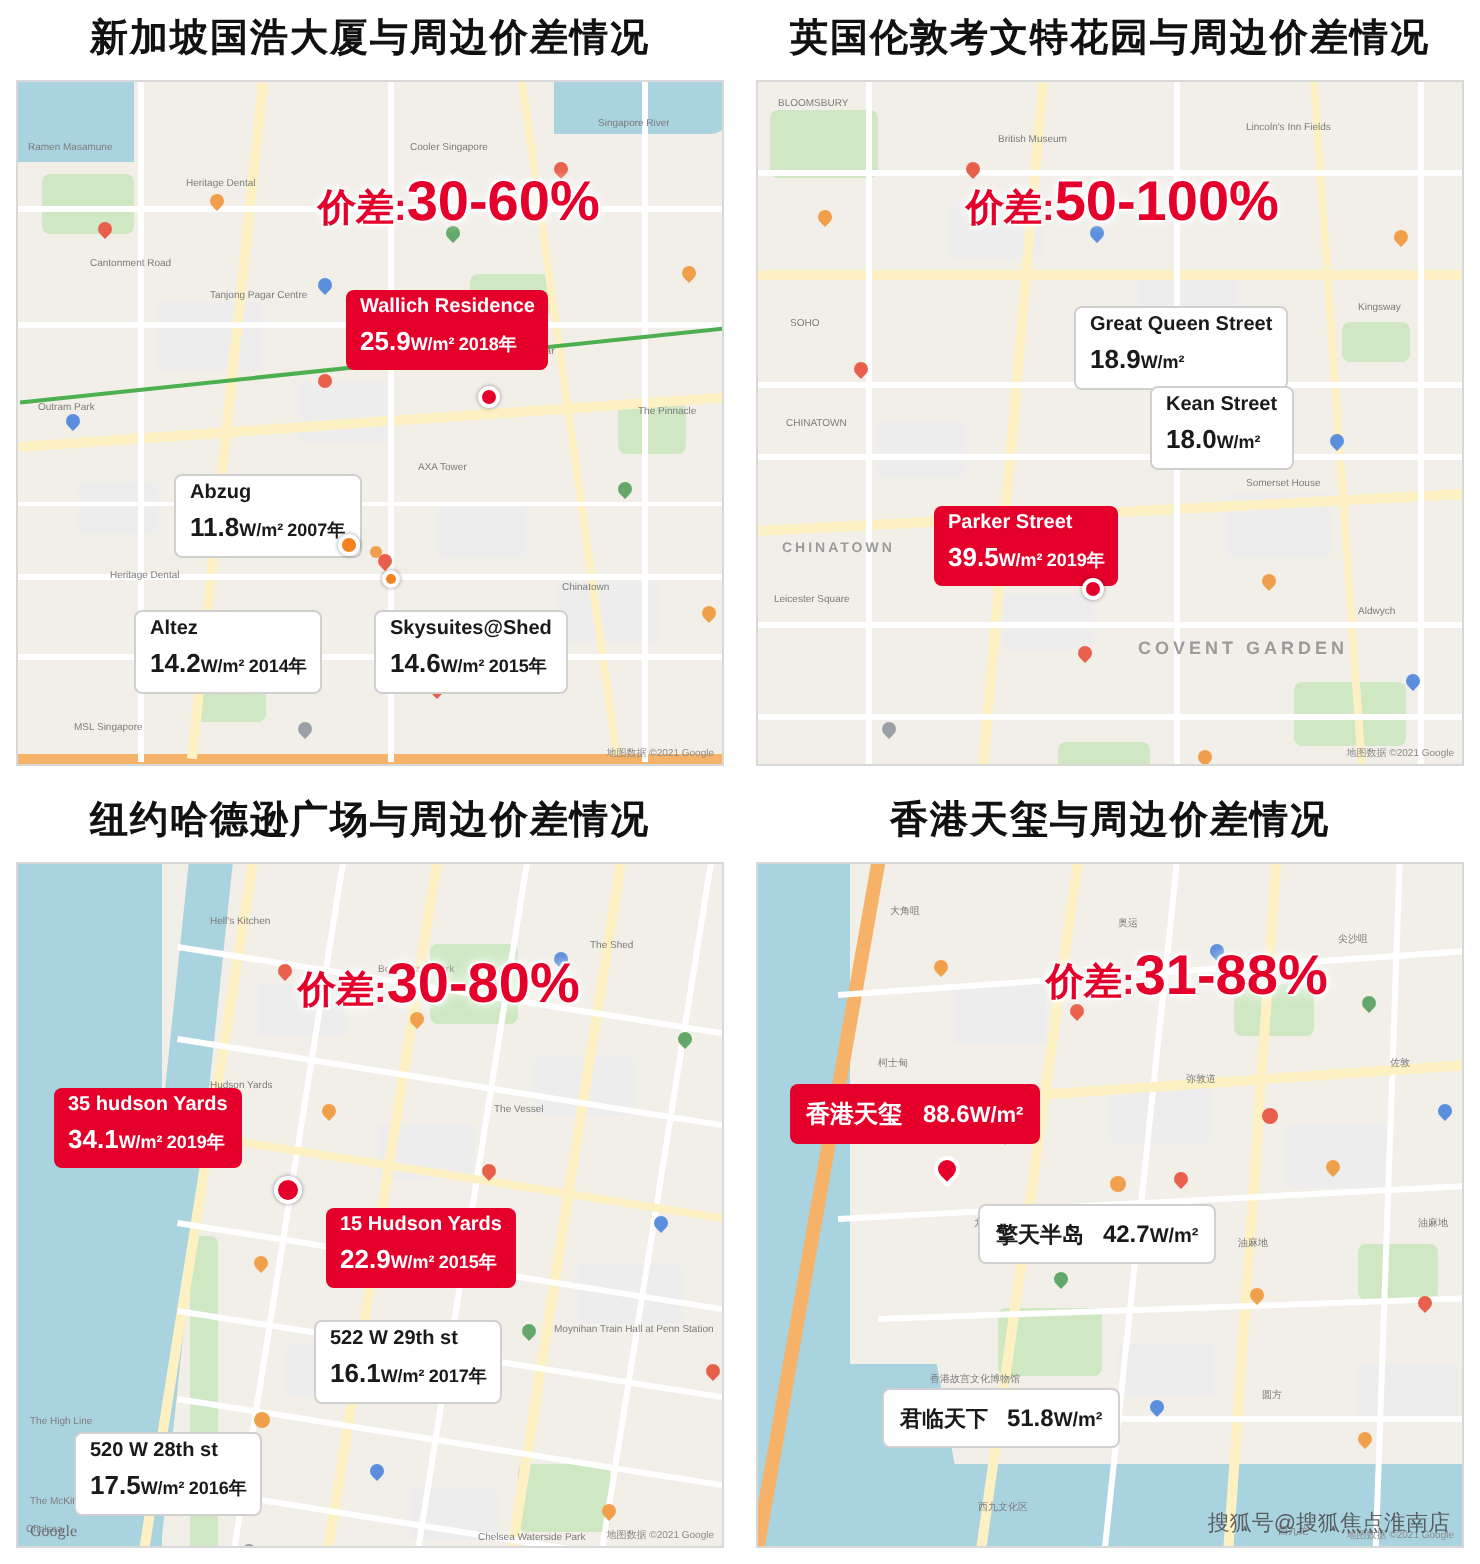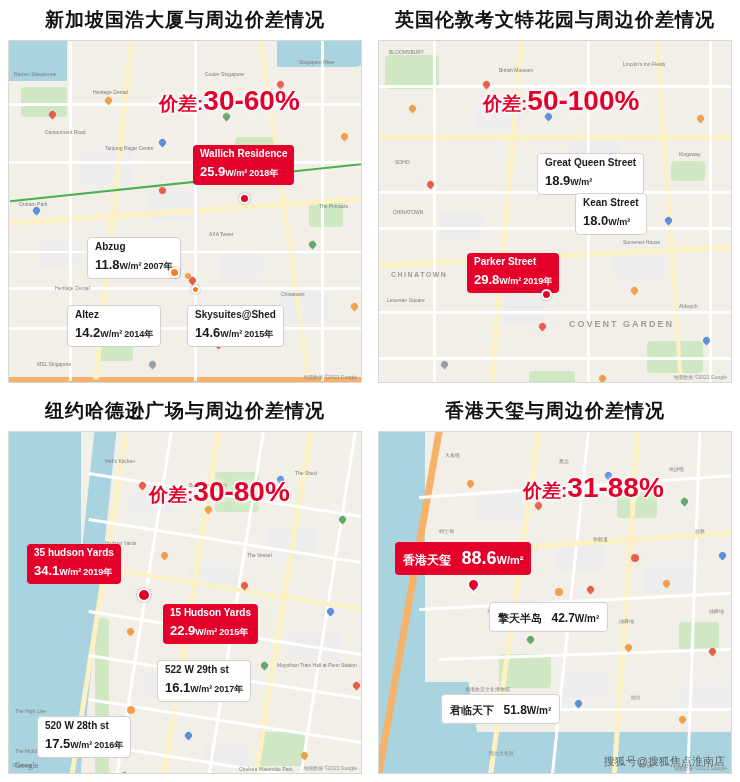--- a/index.html
+++ b/index.html
@@ -207,21 +207,21 @@
         <div class="maplabel" style="left:200px;top:190px;">AXA Tower</div>
         <div class="maplabel" style="left:272px;top:250px;">Chinatown</div>
 
         <div class="attrib">地图数据 ©2021 Google</div>
       </div>
 
       <div class="headline" style="left:150px;top:44px;">
         <span class="lbl">价差:</span><span class="val">30-60%</span>
       </div>
 
-      <div class="callout red" style="left:184px;top:104px;">
+      <div class="callout red" style="left:164px;top:104px;">
         <span class="name">Wallich Residence</span>
         <span class="val">25.9</span><span class="unit">W/m²</span><span class="yr">2018年</span>
       </div>
       <div class="marker" style="left:230px;top:152px;"></div>
 
       <div class="callout white" style="left:78px;top:196px;">
         <span class="name">Abzug</span>
         <span class="val">11.8</span><span class="unit">W/m²</span><span class="yr">2007年</span>
       </div>
       <div class="marker orange" style="left:160px;top:226px;"></div>
@@ -305,21 +305,21 @@
       <div class="callout white" style="left:158px;top:112px;">
         <span class="name">Great Queen Street</span>
         <span class="val">18.9</span><span class="unit">W/m²</span>
       </div>
       <div class="callout white" style="left:196px;top:152px;">
         <span class="name">Kean Street</span>
         <span class="val">18.0</span><span class="unit">W/m²</span>
       </div>
       <div class="callout red" style="left:88px;top:212px;">
         <span class="name">Parker Street</span>
-        <span class="val">29.8</span><span class="unit">W/m²</span><span class="yr">2019年</span>
+        <span class="val">39.5</span><span class="unit">W/m²</span><span class="yr">2019年</span>
       </div>
       <div class="marker" style="left:162px;top:248px;"></div>
     </div>
   </div>
 
   <div class="panel">
     <div class="panel-title">纽约哈德逊广场与周边价差情况</div>
     <div class="map">
       <div class="map-base" style="background:#f2efe9;">
 
@@ -472,21 +472,21 @@
 
         <div class="attrib">地图数据 ©2021 Google</div>
       </div>
 
       <div class="headline" style="left:144px;top:40px;">
         <span class="lbl">价差:</span><span class="val">31-88%</span>
       </div>
 
       <div class="callout red inline" style="left:16px;top:110px;padding:5px 8px;">
         <span class="name" style="font-size:12px;">香港天玺</span>
-        <span class="val" style="font-size:18px;margin-left:6px;">88.6</span><span class="unit" style="font-size:11px;">W/m²</span>
+        <span class="val" style="font-size:12px;margin-left:6px;">88.6</span><span class="unit" style="font-size:11px;">W/m²</span>
       </div>
       <div class="pin" style="left:88px;top:146px;"></div>
 
       <div class="callout white inline" style="left:110px;top:170px;padding:4px 8px;">
         <span class="name" style="font-size:11px;">擎天半岛</span>
         <span class="val" style="font-size:12px;margin-left:5px;">42.7</span><span class="unit" style="font-size:10px;">W/m²</span>
       </div>
 
       <div class="callout white inline" style="left:62px;top:262px;padding:4px 8px;">
         <span class="name" style="font-size:11px;">君临天下</span>

